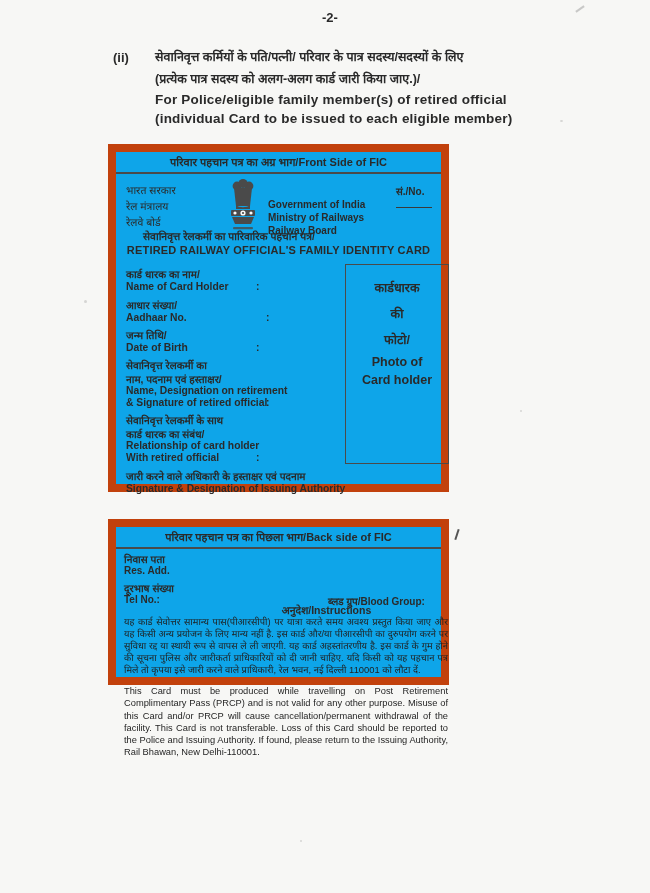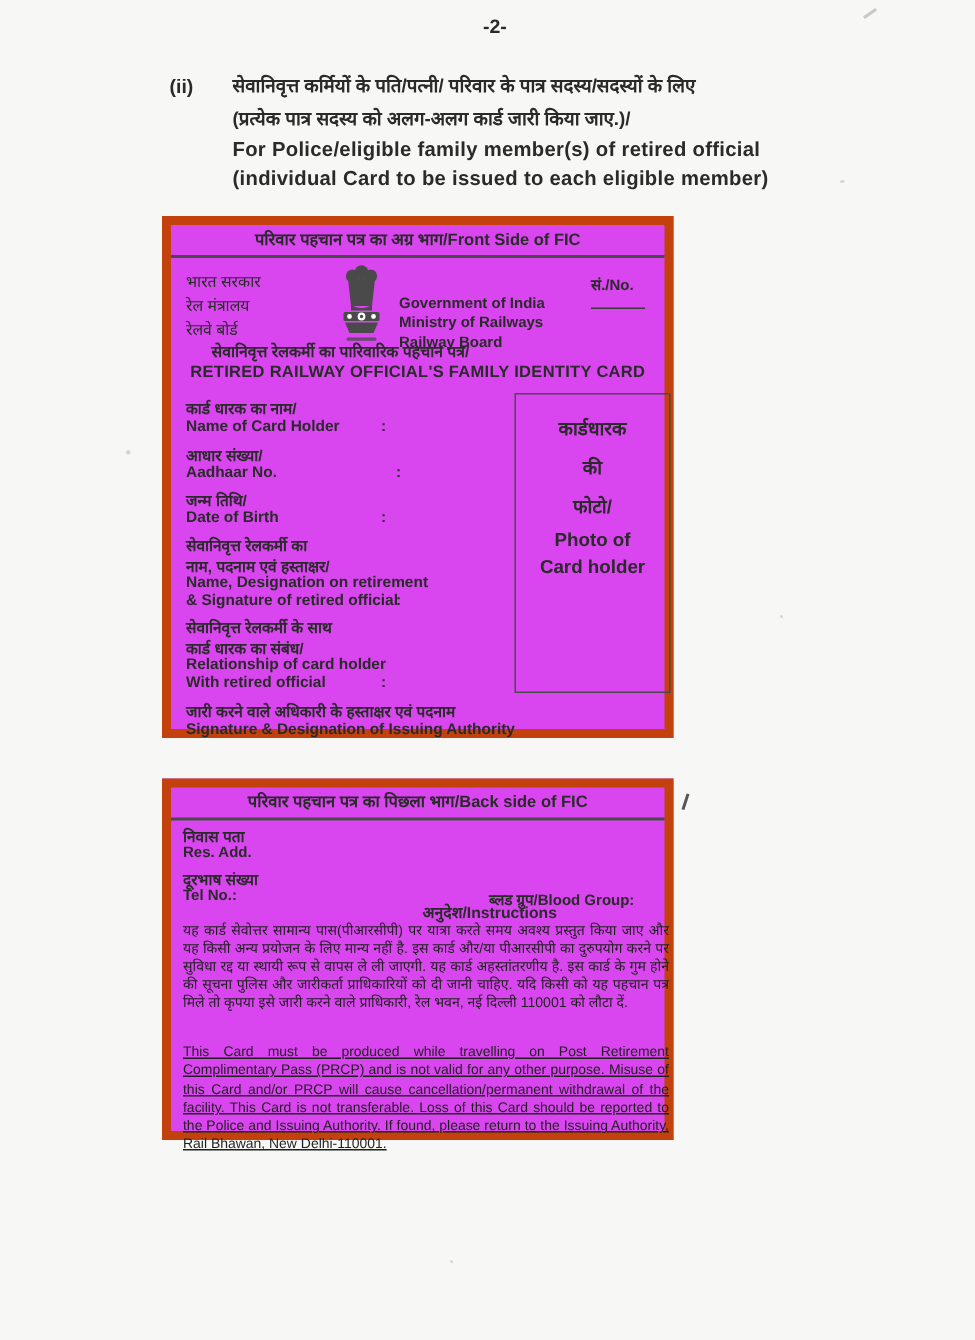--- a/index.html
+++ b/index.html
@@ -14,25 +14,25 @@
   
   .page-num{position:absolute;left:322px;top:10px;font-size:13px;font-weight:bold;}
   .clause{position:absolute;left:113px;top:50px;font-size:13px;font-weight:bold;}
   .heading{position:absolute;left:155px;top:46px;width:360px;}
   .h-hi{font-size:12.5px;font-weight:bold;line-height:22px;}
   .h-en{font-size:13.5px;font-weight:bold;line-height:19px;letter-spacing:.2px;}
 
   
   .card{
     position:absolute;left:108px;width:341px;
-    border:6px solid #c2410c;background:#d946ef;
+    border:8px solid #c2410c;background:#0ea5e9;
     box-sizing:border-box;
   }
   .card-front{top:144px;height:348px;}
-  .card-back{top:519px;height:241px;}
+  .card-back{top:519px;height:166px;}
   .card-title{
     height:20px;line-height:20px;text-align:center;
     font-size:11px;font-weight:bold;
     border-bottom:2px solid #4a4a4a;
   }
 
   
   .gov-hi{position:absolute;left:10px;top:30px;font-size:10.5px;font-weight:normal;line-height:16px;}
   .emblem{position:absolute;left:110px;top:26px;}
   .gov-en{position:absolute;left:152px;top:46px;font-size:10px;font-weight:bold;line-height:13px;}
@@ -56,21 +56,21 @@
   
   .bk-line{position:absolute;left:8px;font-weight:bold;white-space:nowrap;}
   .bk-hi{font-size:10.3px;}
   .bk-en{font-size:10px;}
   .blood{position:absolute;left:212px;font-size:10px;font-weight:bold;}
   .instr-head{position:absolute;left:0;top:76px;width:100%;text-align:center;font-size:10.5px;font-weight:bold;padding-left:48px;}
   .para{
     position:absolute;left:8px;width:324px;text-align:justify;color:#1f1f1f;
   }
   .para-hi{top:89px;font-size:9.4px;line-height:11.9px;}
-  .para-en{top:170px;font-size:9.3px;line-height:12.3px;text-decoration:underline;}
+  .para-en{top:158px;font-size:9.3px;line-height:12.3px;}
 
   
   .stray{position:absolute;left:456px;top:529px;width:2px;height:11px;background:#555;transform:rotate(18deg);}
   .smudge{position:absolute;left:575px;top:8px;width:10px;height:2px;background:#999;opacity:.5;transform:rotate(-35deg);}
   .speck{position:absolute;border-radius:50%;background:rgba(60,60,60,.18);}
 </style>
 </head>
 <body>
 
 <div class="page">

